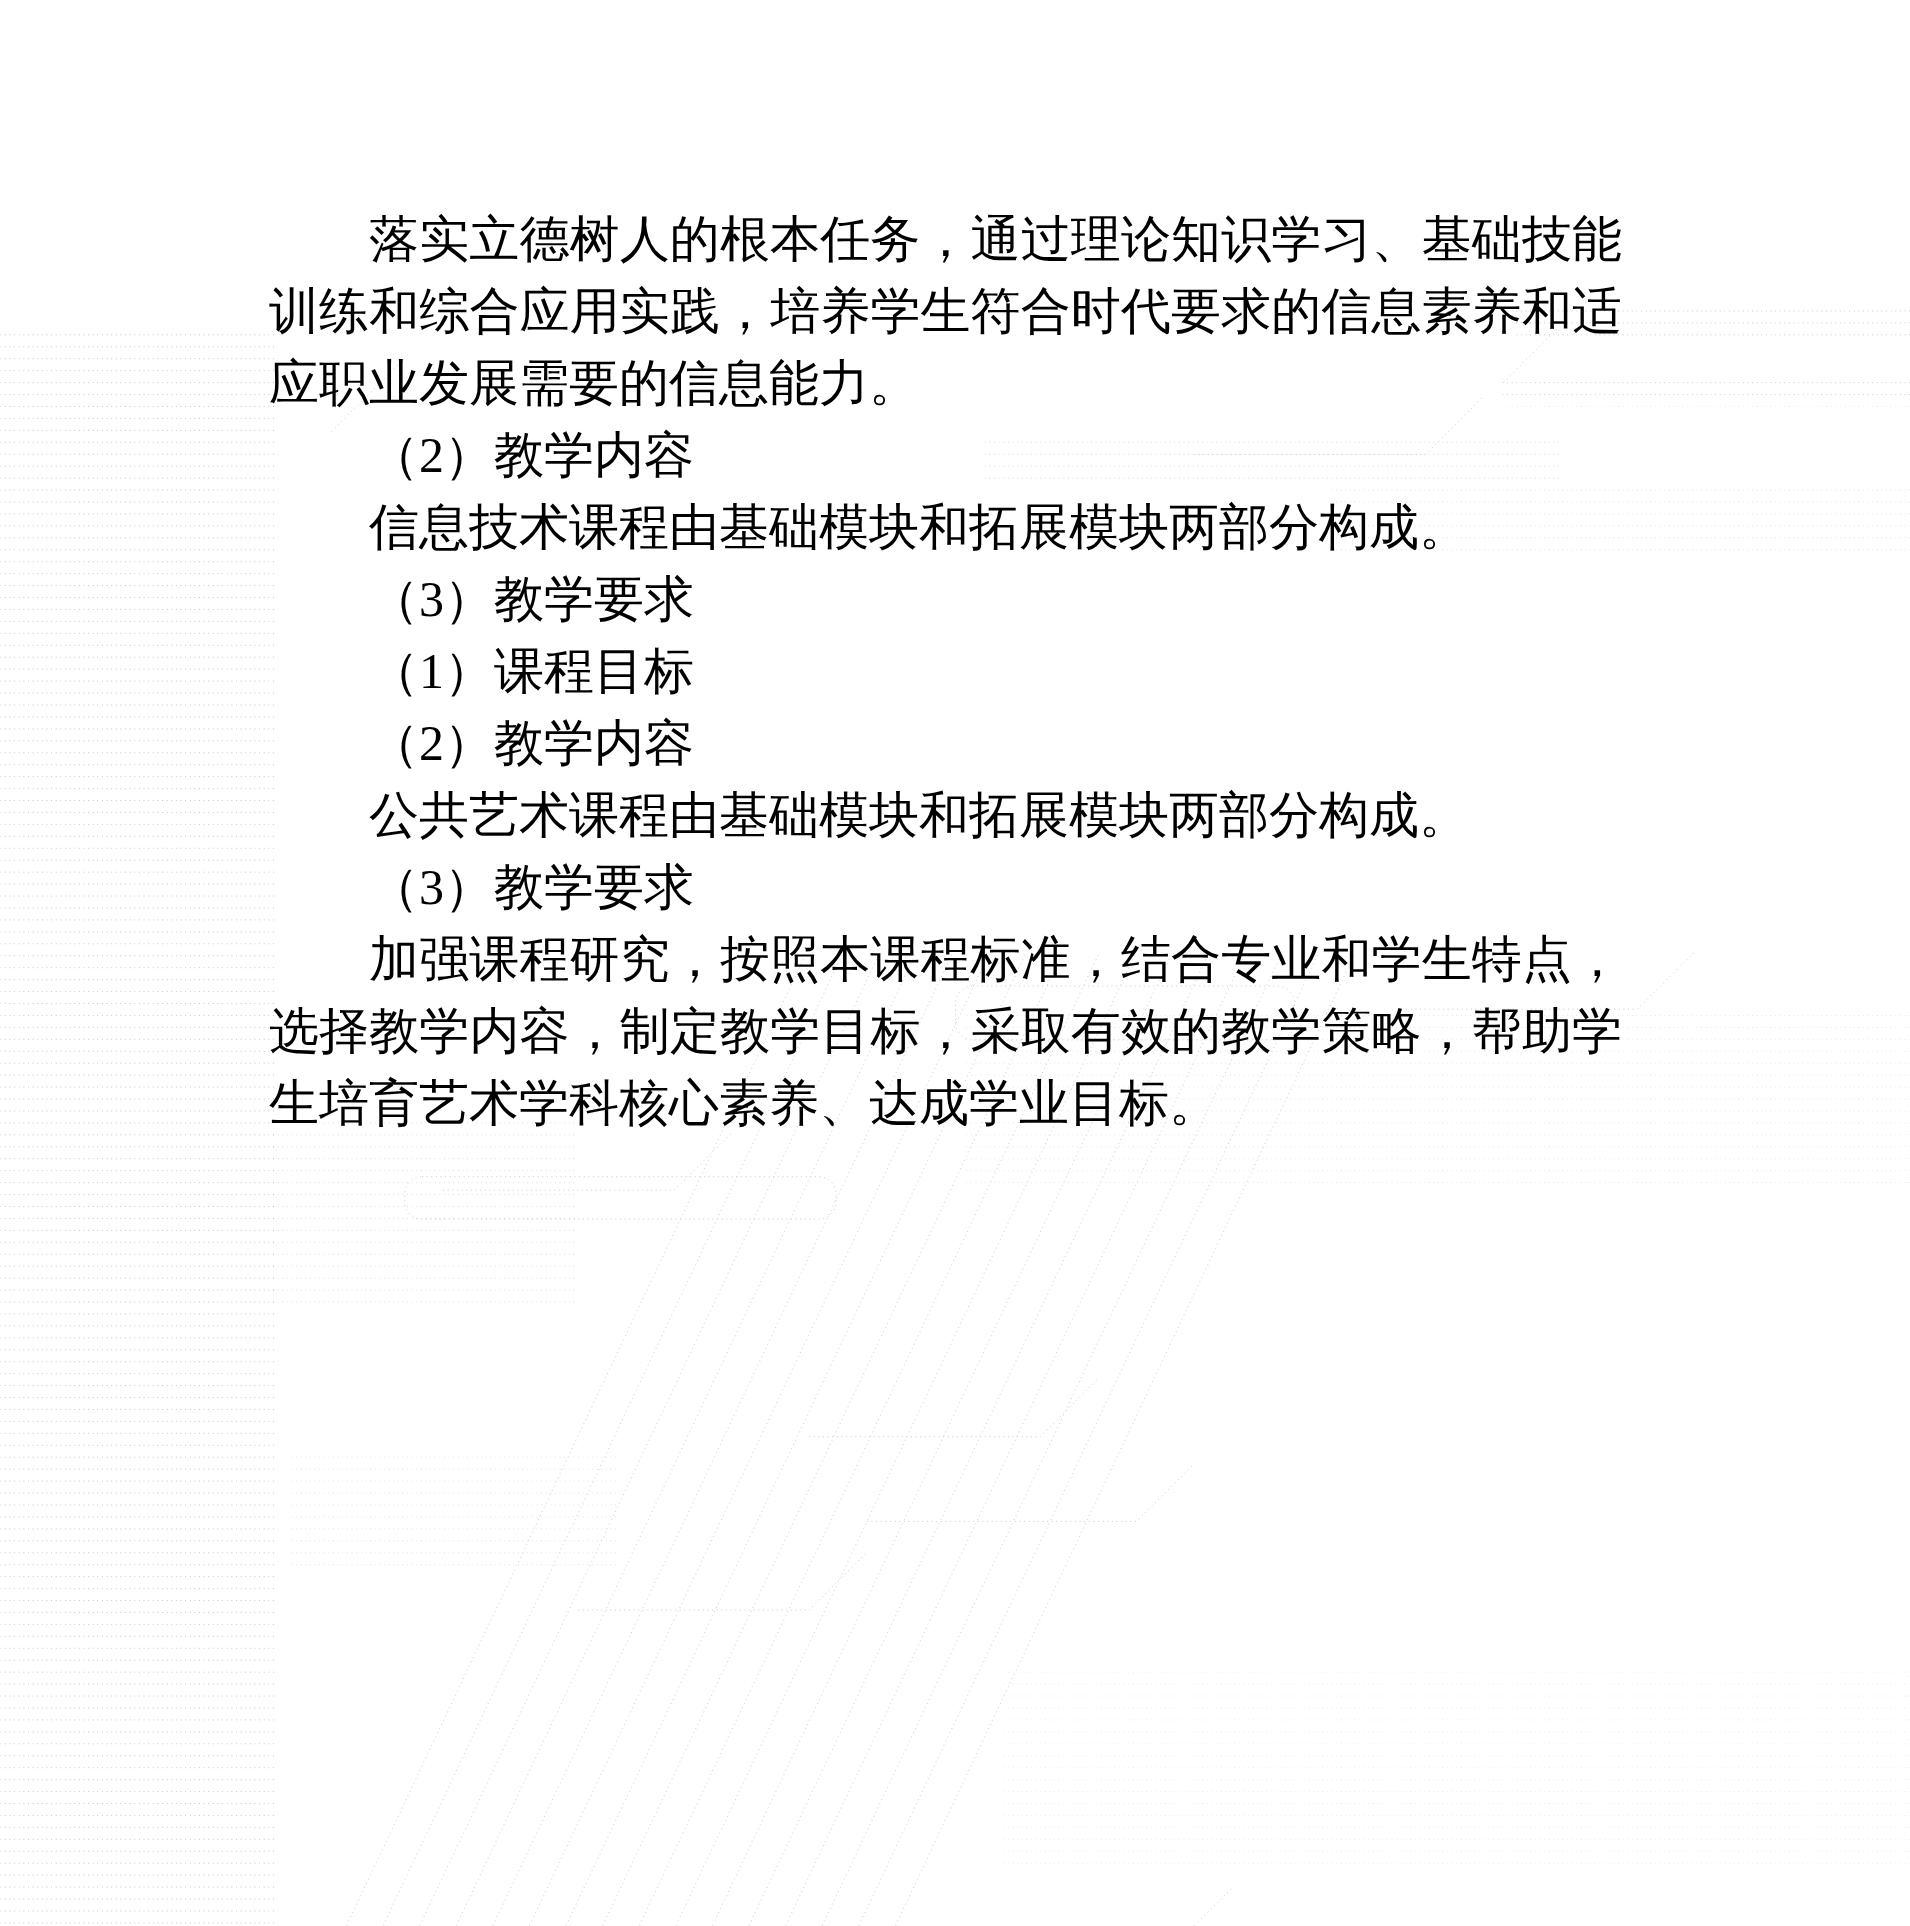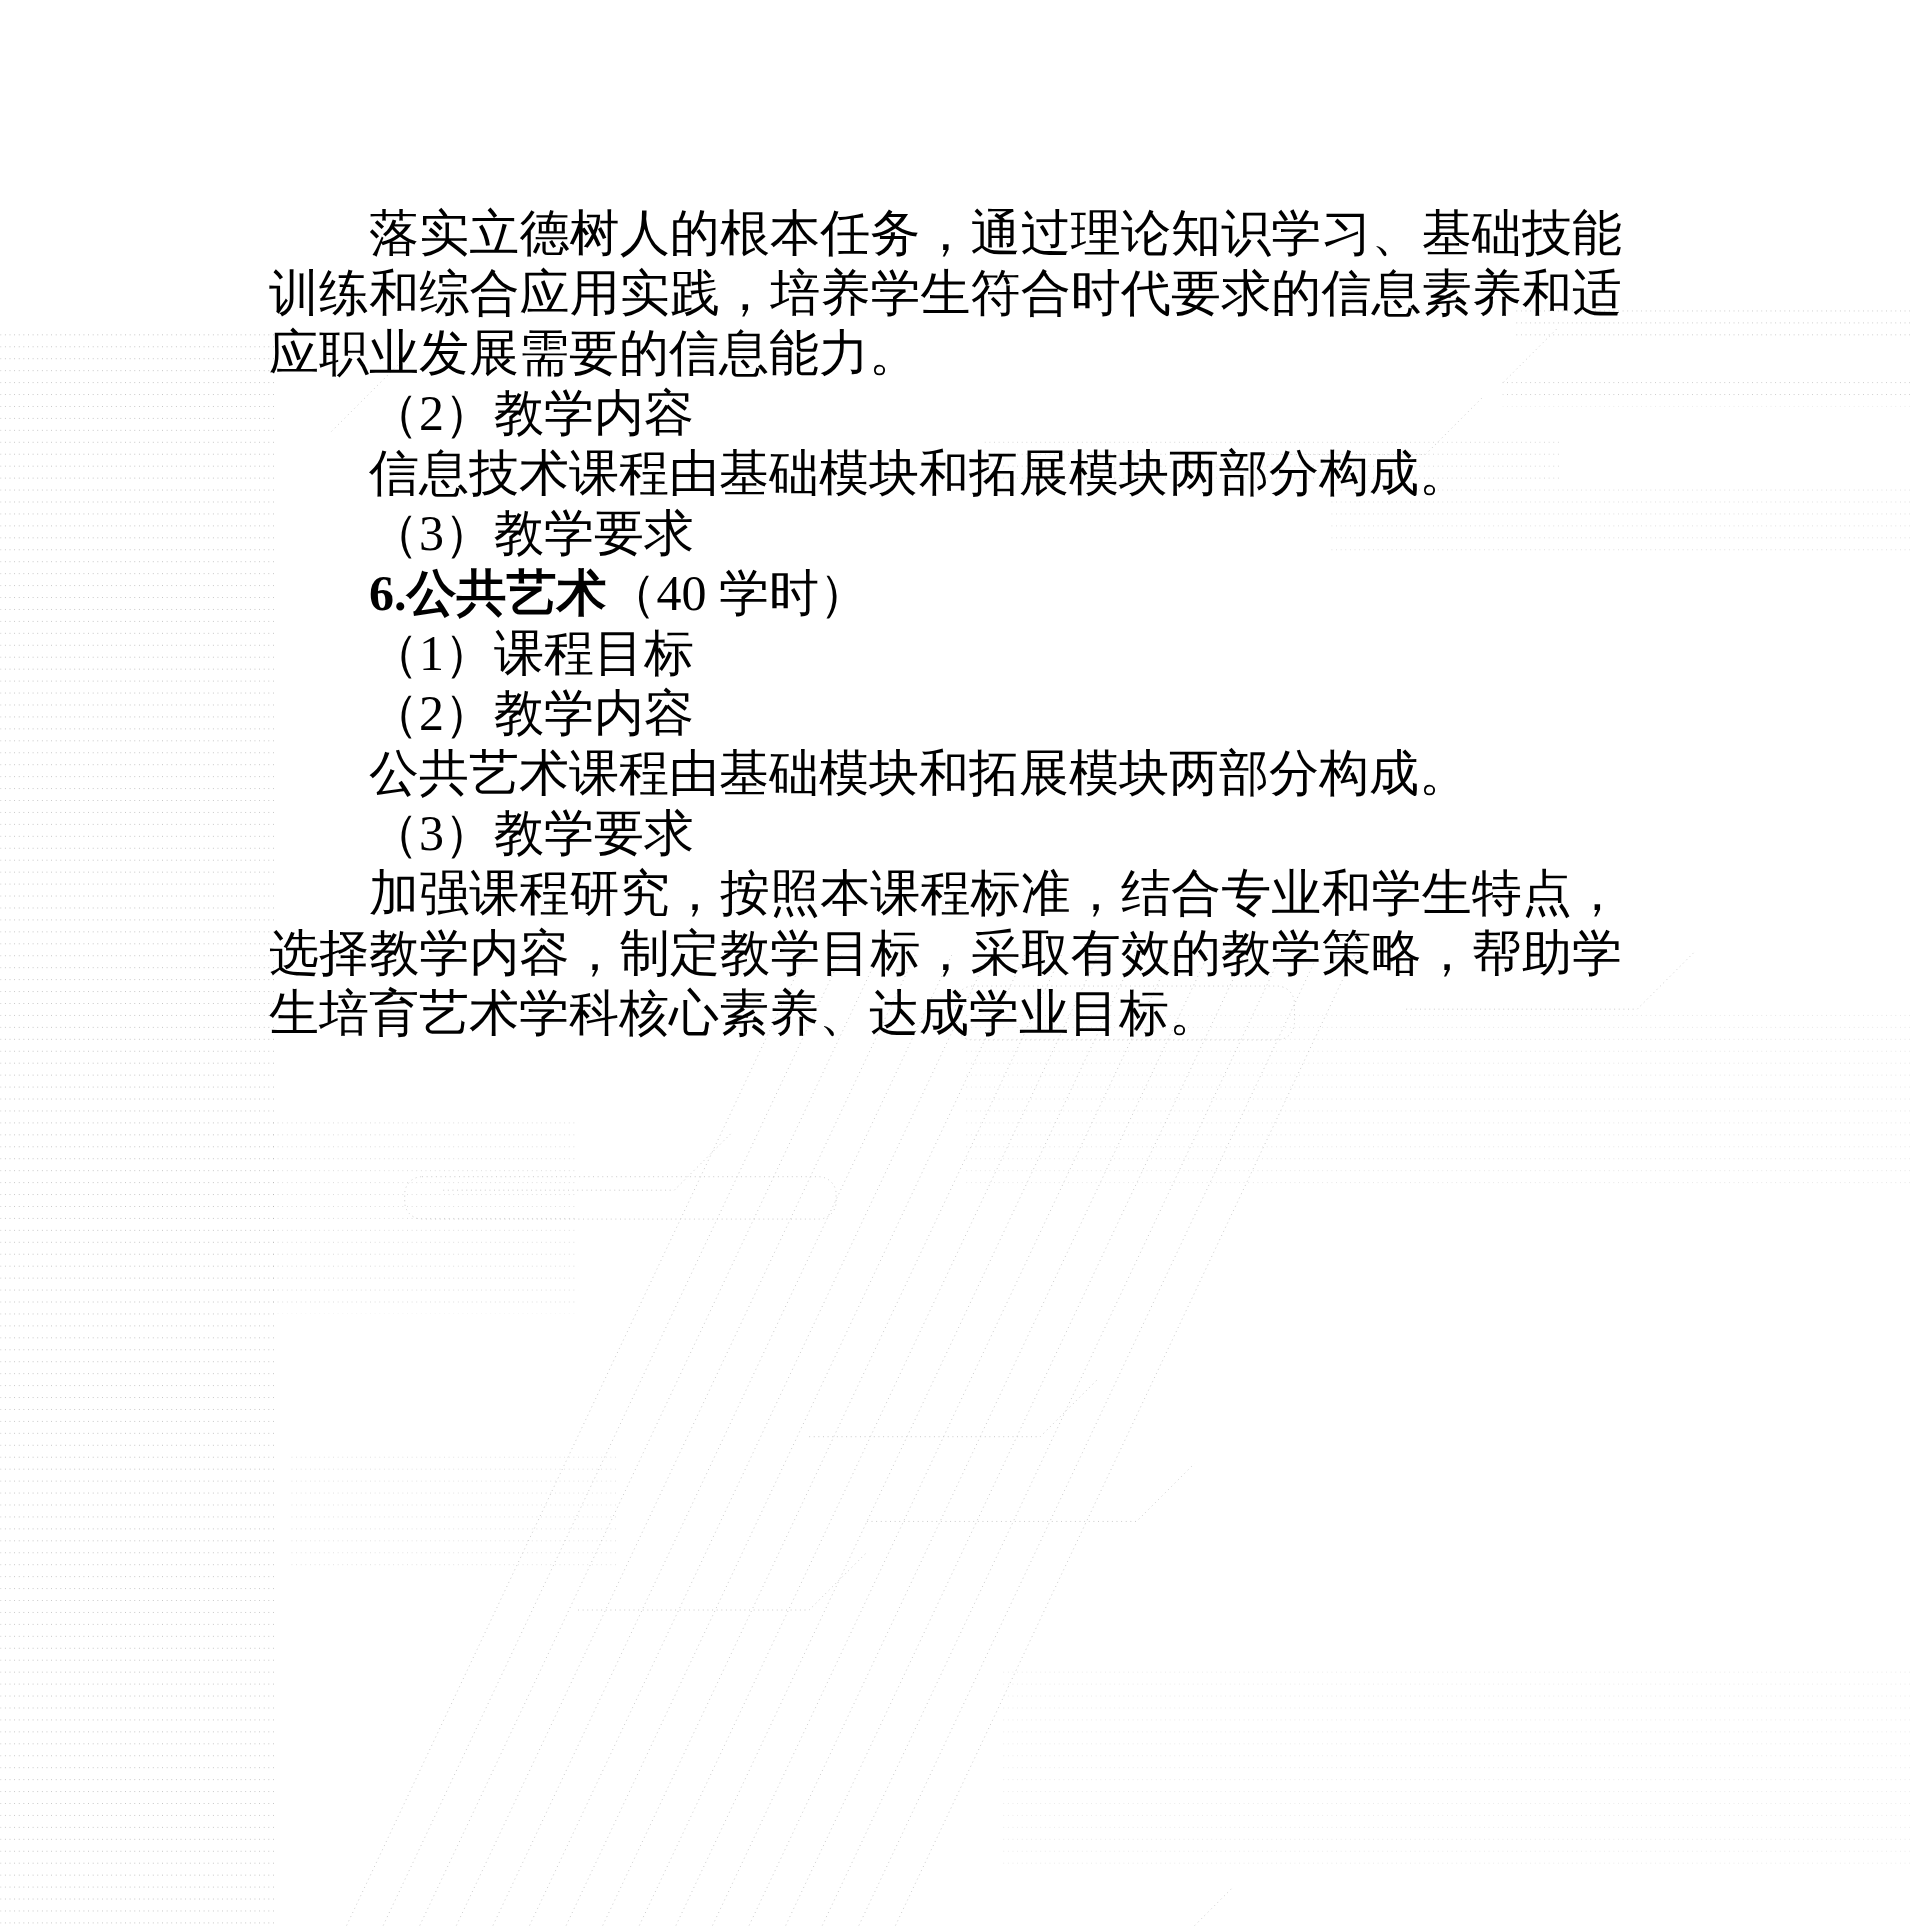--- a/index.html
+++ b/index.html
@@ -20,21 +20,21 @@
   }
   .text-block {
     position: absolute;
     left: 269px;
     top: 203px;
     width: 1353px;
   }
   .text-block p {
     margin: 0;
     font-size: 50px;
-    line-height: 60px;
+    line-height: 72px;
     text-align: justify;
     text-indent: 2em;
     word-break: break-all;
     letter-spacing: 0;
   }
   p.heading { font-weight: 400; }
   .hd-bold { font-weight: 700; }
 </style>
 </head>
 <body>
@@ -105,21 +105,20 @@
       <rect x="2480" y="2560" width="880" height="140" rx="45"></rect>
       <rect x="750" y="6420" width="700" height="120" rx="40"></rect>
     </g>
   </svg>
 
   <main class="text-block">
     <p class="body">落实立德树人的根本任务，通过理论知识学习、基础技能训练和综合应用实践，培养学生符合时代要求的信息素养和适应职业发展需要的信息能力。</p>
     <p class="body">（2）教学内容</p>
     <p class="body">信息技术课程由基础模块和拓展模块两部分构成。</p>
     <p class="body">（3）教学要求</p>
-    <p class="heading"><span class="hd-bold">6.公共艺术</span><span>（40 学时）</span></p>
     <p class="body">（1）课程目标</p>
     <p class="body">（2）教学内容</p>
     <p class="body">公共艺术课程由基础模块和拓展模块两部分构成。</p>
     <p class="body">（3）教学要求</p>
     <p class="body">加强课程研究，按照本课程标准，结合专业和学生特点，选择教学内容，制定教学目标，采取有效的教学策略，帮助学生培育艺术学科核心素养、达成学业目标。</p>
     <p class="heading"></p>
 
   </main>
 
 </div>

